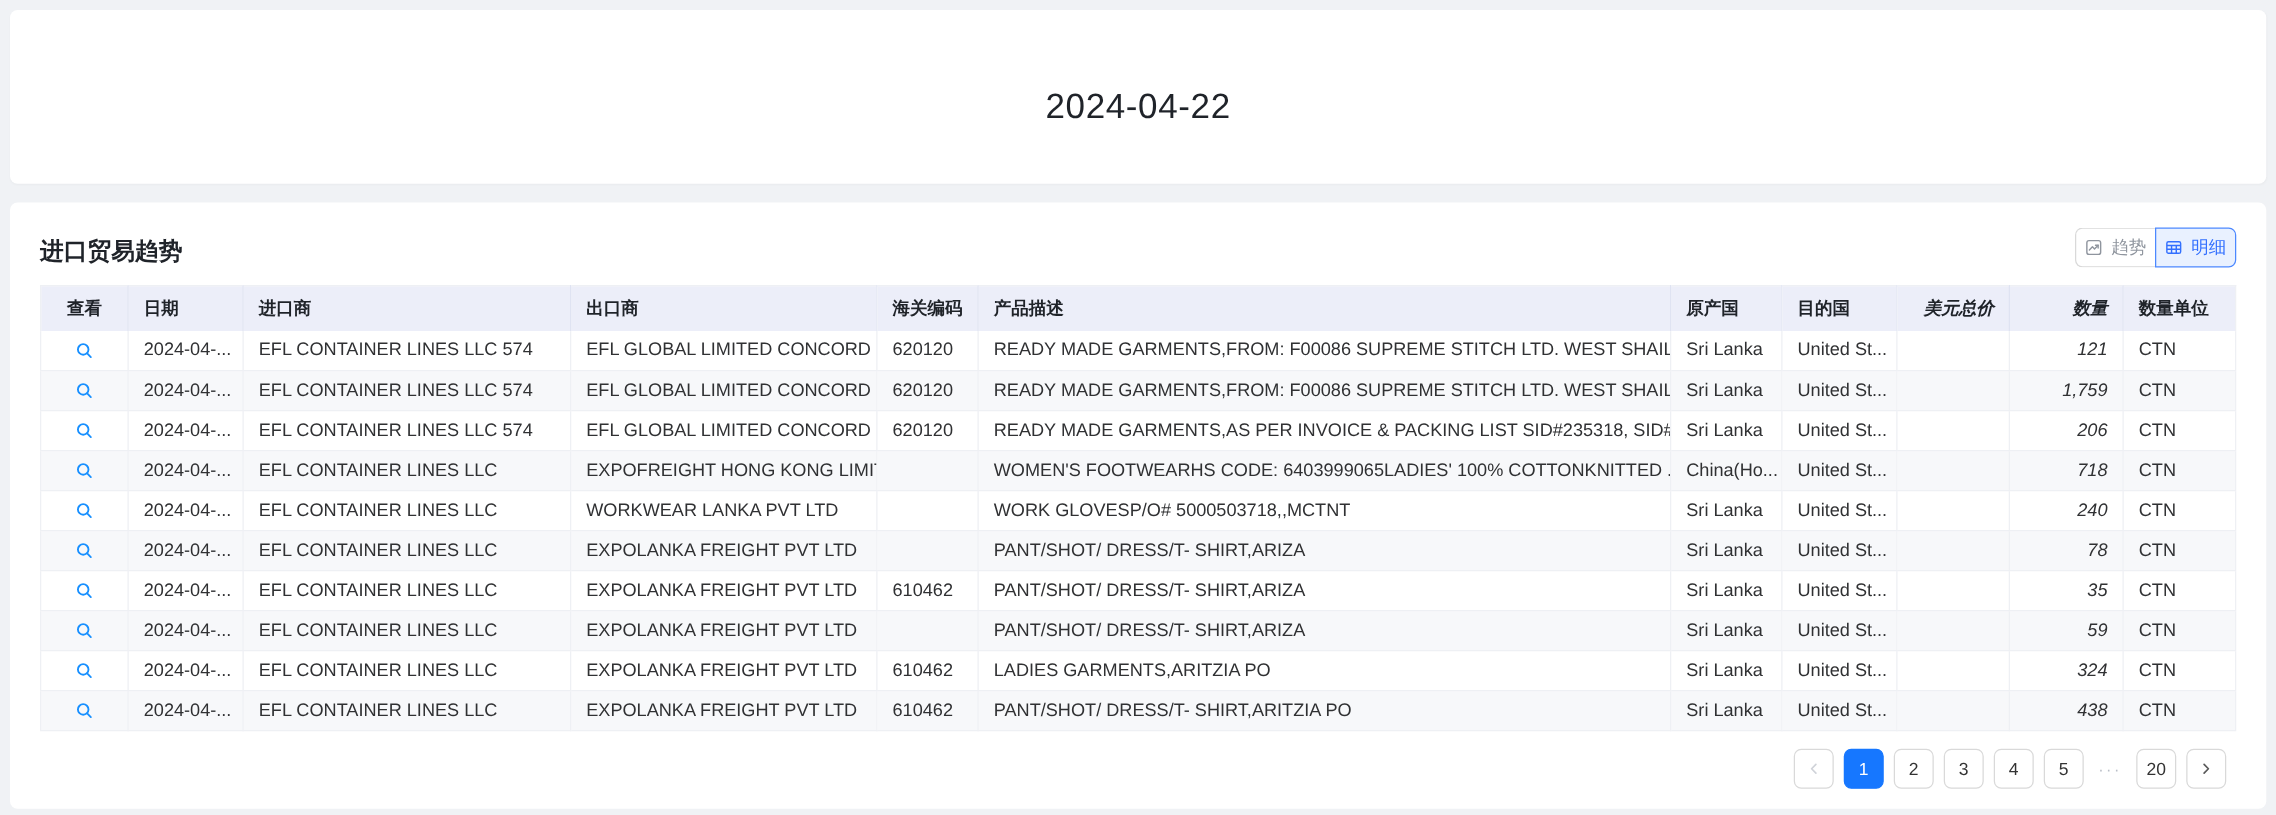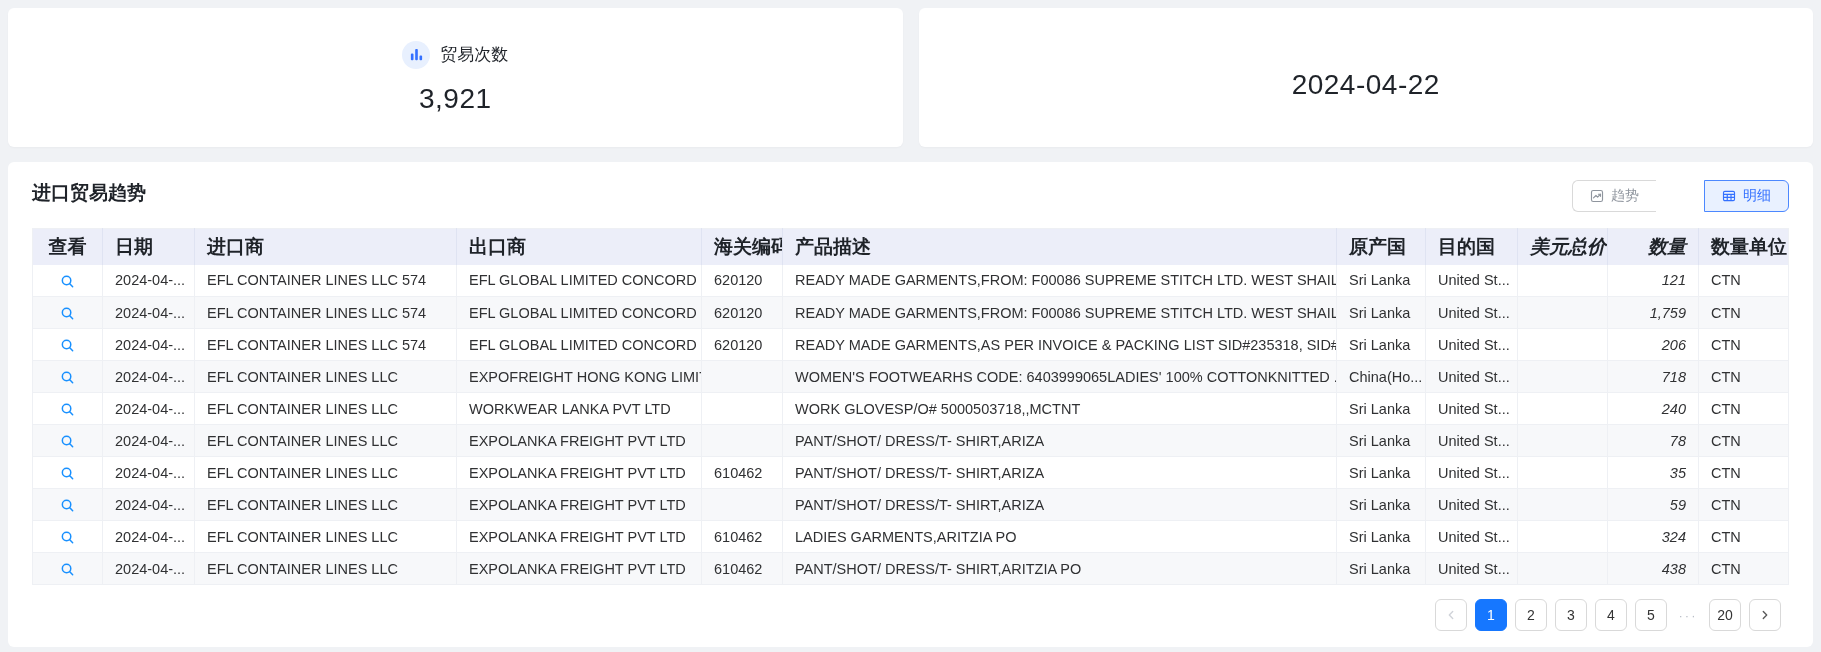--- a/index.html
+++ b/index.html
@@ -21,35 +21,35 @@
   .card-top { display:flex; align-items:center; gap:10px; }
   .icon-circle { width:28px; height:28px; border-radius:50%; display:flex; align-items:center; justify-content:center; }
   .ic-blue   { background:#e8f0fe; }
   .ic-orange { background:#fff4e3; }
   .ic-teal   { background:#e3f8f5; }
   .card-label { font-size:17px; color:#1f2329; }
   .card-value { font-size:28px; margin-top:14px; font-weight:500; letter-spacing:.5px; color:#1f2329; }
 
   
   .panel { margin:15px 8px 8px; background:#fff; border-radius:6px; padding:18px 24px 16px; }
-  .panel-head { display:flex; justify-content:space-between; align-items:flex-start; height:34px;font-family:Liberation Mono, monospace; }
+  .panel-head { display:flex; justify-content:space-between; align-items:flex-end; height:34px;font-family:Liberation Mono, monospace; }
   .panel-title { font-size:19px; font-weight:600; }
   .seg { display:flex; }
   .seg-btn {
-    display:flex; align-items:center; gap:7px; height:32px; padding:0 17px;
+    display:flex; align-items:center; gap:7px; height:32px; padding:0 7px;
     background:#fff; border:1px solid #d9d9d9; color:#8f959e; font-size:14px;
     cursor:pointer; font-family:inherit;
   }
   .seg-btn.first { border-radius:6px 0 0 6px; border-right:none; }
-  .seg-btn.active { background:#e9f1ff; border:1px solid #4c88ff; color:#3370ff; border-radius:0 6px 6px 0;margin-left:48px; }
+  .seg-btn.active { background:#e9f1ff; border:1px solid #4c88ff; color:#3370ff; border-radius:0 6px 6px 0; }
 
   
   table { width:100%; border-collapse:collapse; margin-top:14px; table-layout:fixed; }
   thead th {
-    background:#eceef9; height:36px; font-size:19px; font-weight:700; color:#1f2329;
+    background:#eceef9; height:36px; font-size:14px; font-weight:700; color:#1f2329;
     text-align:left; padding:0 12px; border-right:1px solid #dfe3f2;
     white-space:nowrap; overflow:hidden;
   }
   thead th:last-child { border-right:none; }
   tbody td {
     height:32px; font-size:14.5px; color:#303133; padding:0 12px;
     border-bottom:1px solid #eef0f4; border-right:1px solid #eef0f4;
     white-space:nowrap; overflow:hidden;
   }
   tbody td:last-child { border-right:none; }
@@ -68,33 +68,20 @@
   }
   .page-btn.active { background:#1677ff; border-color:#1677ff; color:#fff; }
   .page-btn.disabled { cursor:default; }
   .page-ellipsis { color:#b9bec7; font-size:13px; letter-spacing:2px; width:26px; text-align:center; }
 </style>
 </head>
 <body>
 
 <div class="cards">
 
-  <div class="card">
-    <div class="card-top">
-      <span class="icon-circle ic-blue">
-        <svg width="15" height="15" viewBox="0 0 16 16">
-          <rect x="2" y="7" width="2.8" height="7" rx="1" fill="#3370ff"></rect>
-          <rect x="6.6" y="2" width="2.8" height="12" rx="1" fill="#3370ff"></rect>
-          <rect x="11.2" y="9" width="2.8" height="5" rx="1" fill="#3370ff"></rect>
-        </svg>
-      </span>
-      <span class="card-label">贸易次数</span>
-    </div>
-    <div class="card-value">3,921</div>
-  </div>
 
 
   <div class="card">
     <div class="card-value">2024-04-22</div>
   </div>
 
 </div>
 
 <div class="panel">
 

